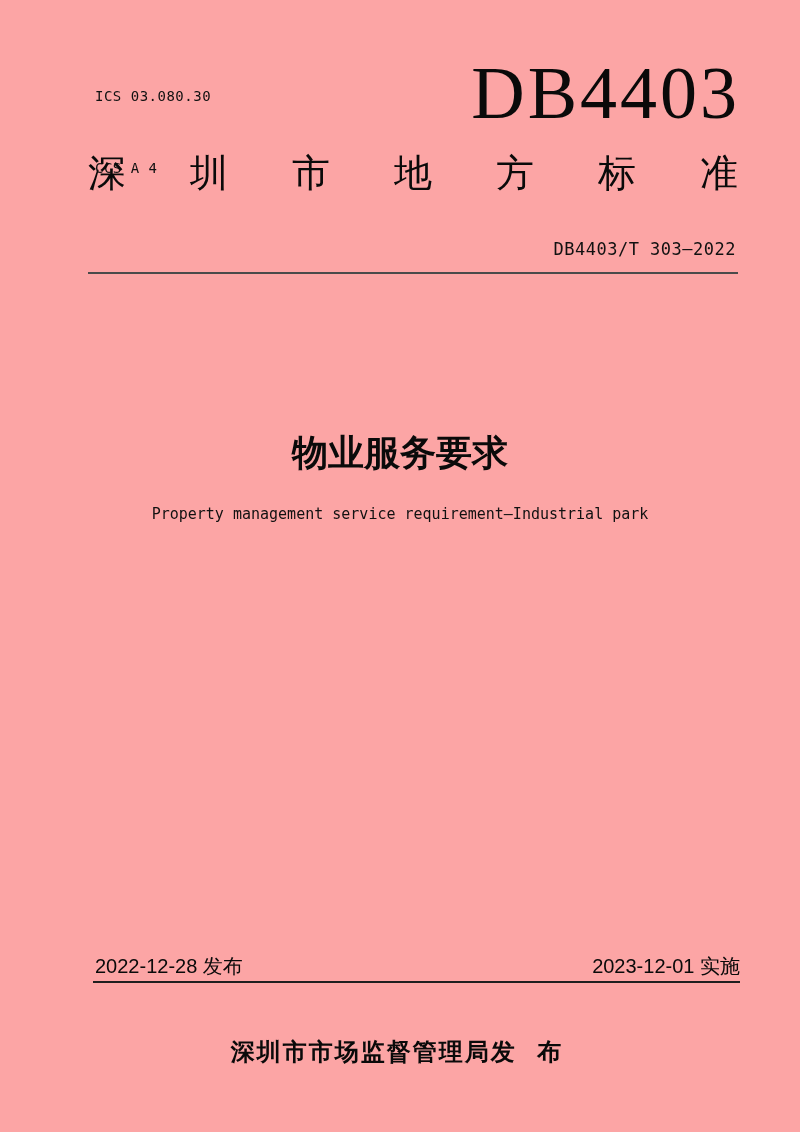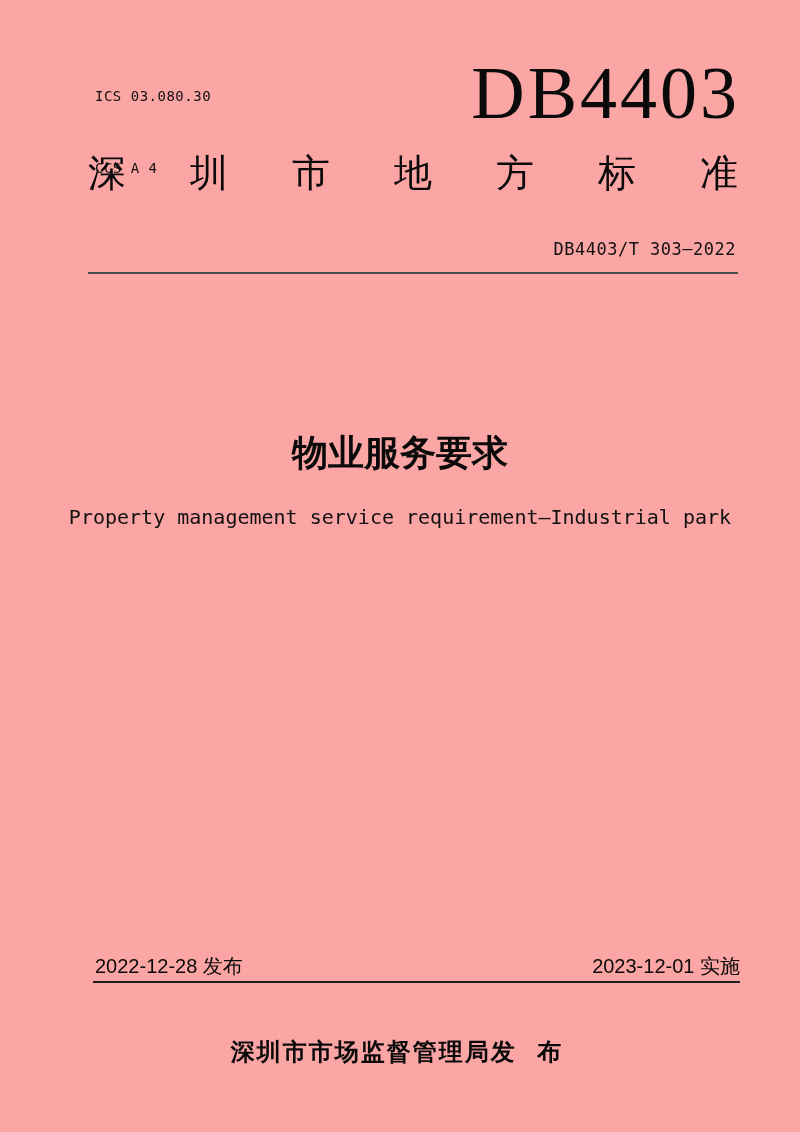--- a/index.html
+++ b/index.html
@@ -93,21 +93,21 @@
   }
 
   
   .title-en {
     position: absolute;
     left: 0;
     top: 505px;
     width: 800px;
     text-align: center;
     font-family: "DejaVu Sans Mono", monospace;
-    font-size: 20px;
+    font-size: 15px;
     letter-spacing: 0px;
     color: #111111;
   }
 
   
   .date-row {
     position: absolute;
     left: 95px;
     top: 954px;
     width: 645px;

